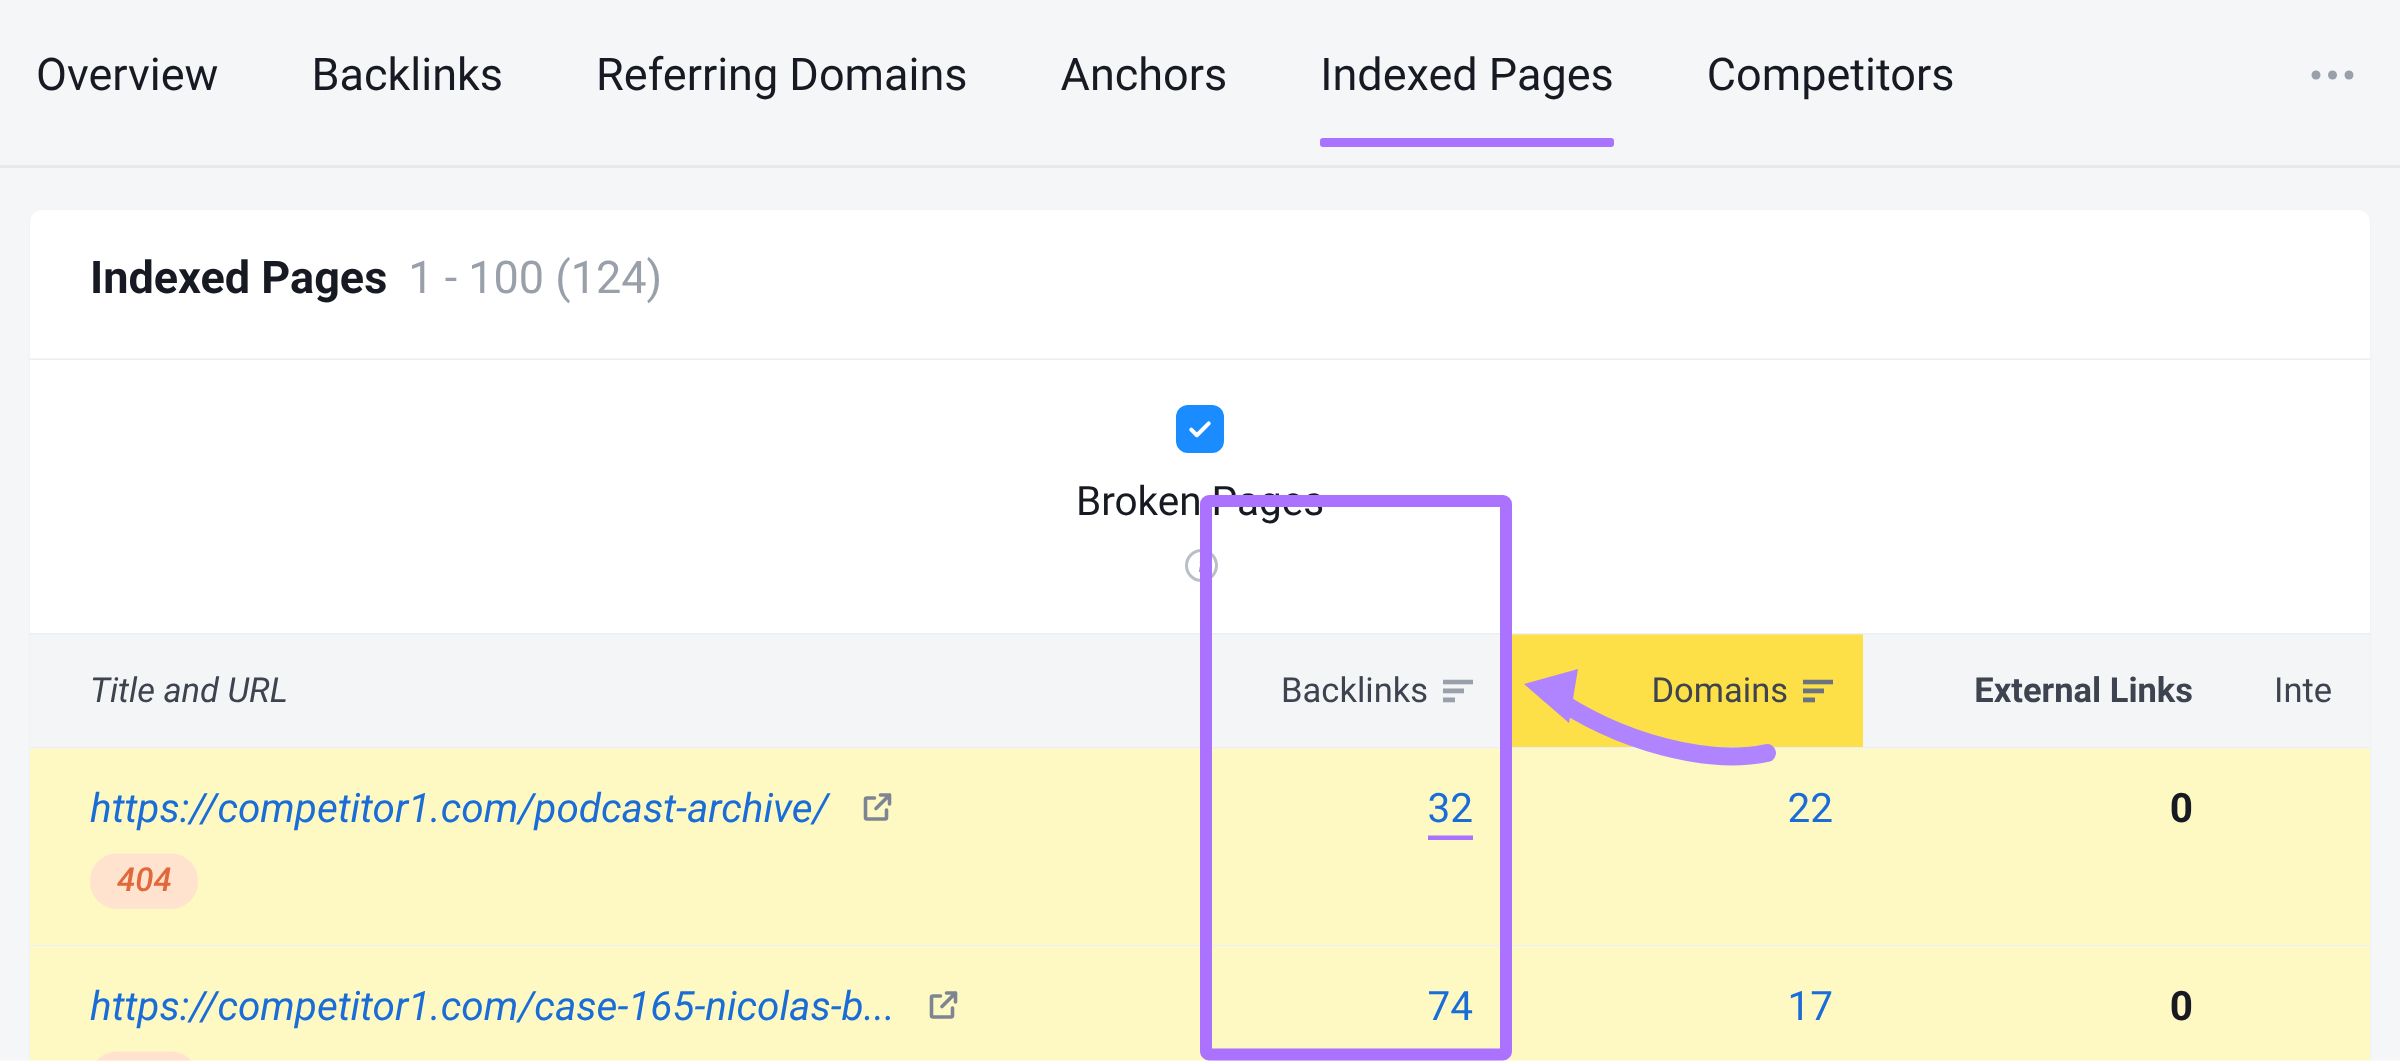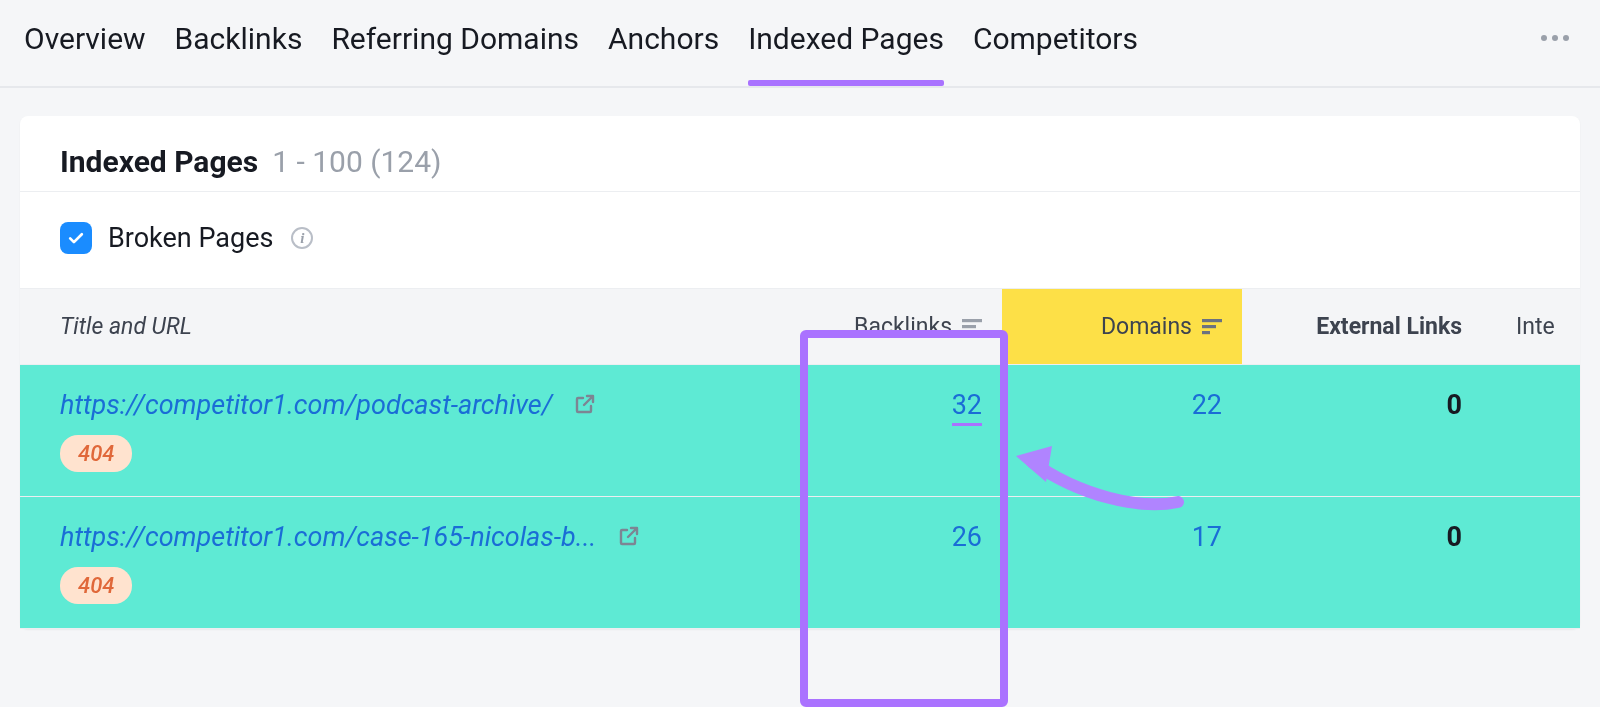--- a/index.html
+++ b/index.html
@@ -8,24 +8,24 @@
     background: #f5f6f8;
     color: #171a22;
     width: 1600px;
     height: 707px;
     overflow: hidden;
   }
   
   .tabs {
     display: flex;
     align-items: center;
-    gap: 29px;
+    gap: 62px;
     padding: 18px 24px 0 24px;
     border-bottom: 2px solid #e6e8ec;
-    height: 88px;
+    height: 112px;
     justify-content: space-between;
   }
   .tab {
     font-size: 30px;
     font-weight: 440;
     color: #171a22;
     padding-bottom: 28px;
     cursor: pointer;
     white-space: nowrap;
     position: relative;
@@ -49,39 +49,40 @@
 
   
   .card {
     background: #fff;
     margin: 28px 20px 0 20px;
     border-radius: 8px;
     box-shadow: 0 1px 2px rgba(0,0,0,.05);
     overflow: visible;
   }
   .card-header {
-    padding: 28px 40px 12px 40px;
+    padding: 28px 40px 36px 40px;
     border-bottom: 1px solid #eceef1;
   }
   .card-title {
     font-size: 30px;
     font-weight: 700;
     display: inline;
   }
   .card-subcount {
     font-size: 30px;
     font-weight: 400;
     color: #9aa0aa;
     margin-left: 10px;
   }
   .filter-row {
     padding: 30px 40px 34px 40px;
     display: flex;
     align-items: center;
     gap: 16px;
+    flex-direction: column;
   }
   .checkbox {
     width: 32px;
     height: 32px;
     border-radius: 8px;
     background: #1a8cff;
     display: flex;
     align-items: center;
     justify-content: center;
     cursor: pointer;
@@ -123,21 +124,21 @@
   .col-domains { flex: 0 0 240px; text-align: right; background: #fde047; }
   .col-ext { flex: 0 0 240px; text-align: right; font-weight: bold; }
   .col-int { flex: 0 0 140px; text-align: left; padding-left: 34px; }
   .th.sortable { display:flex; align-items:center; justify-content:flex-end; gap:10px; cursor:pointer; }
   .th.col-title.sortable { justify-content:flex-start; }
   .sort-icon { display:inline-flex; }
   .tbody .row {
     display: flex;
     align-items: stretch;
     border-bottom: 1px solid #eceef1;
-    background: #5eead4;
+    background: #fef9c3;
   }
   .td { font-size: 27px; }
   .td.col-domains { background: transparent; }
   .url-link {
     color: #1a6dd6;
     font-size: 27px;
     text-decoration: none;
     cursor: pointer;
   }
   .ext-icon {
@@ -277,21 +278,21 @@
       <div class="td col-title">
         <a class="url-link">https://competitor1.com/case-165-nicolas-b...</a>
         <span class="ext-icon">
           <svg width="24" height="24" viewBox="0 0 24 24">
               <path d="M14 4h6v6M20 4l-9 9M18 14v5a1 1 0 0 1-1 1H5a1 1 0 0 1-1-1V7a1 1 0 0 1 1-1h5" stroke="#7d8593" stroke-width="2.4" fill="none" stroke-linecap="round" stroke-linejoin="round"></path>
             </svg>
         </span>
         <div><span class="badge-404">404</span></div>
       </div>
       <div class="td col-backlinks">
-        <span class="num-link">26</span>
+        <span class="num-link">74</span>
       </div>
       <div class="td col-domains">
         <span class="num-link">17</span>
       </div>
       <div class="td col-ext">
         <span class="num-plain">0</span>
       </div>
       <div class="td col-int"></div>
     </div>
   </div>

